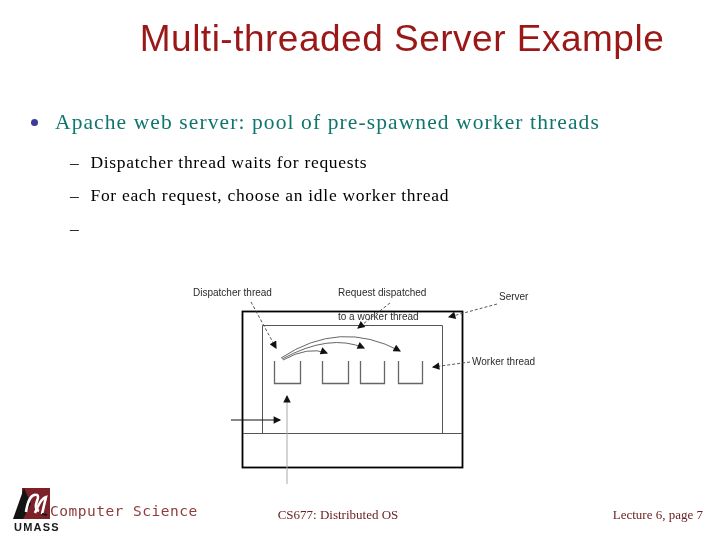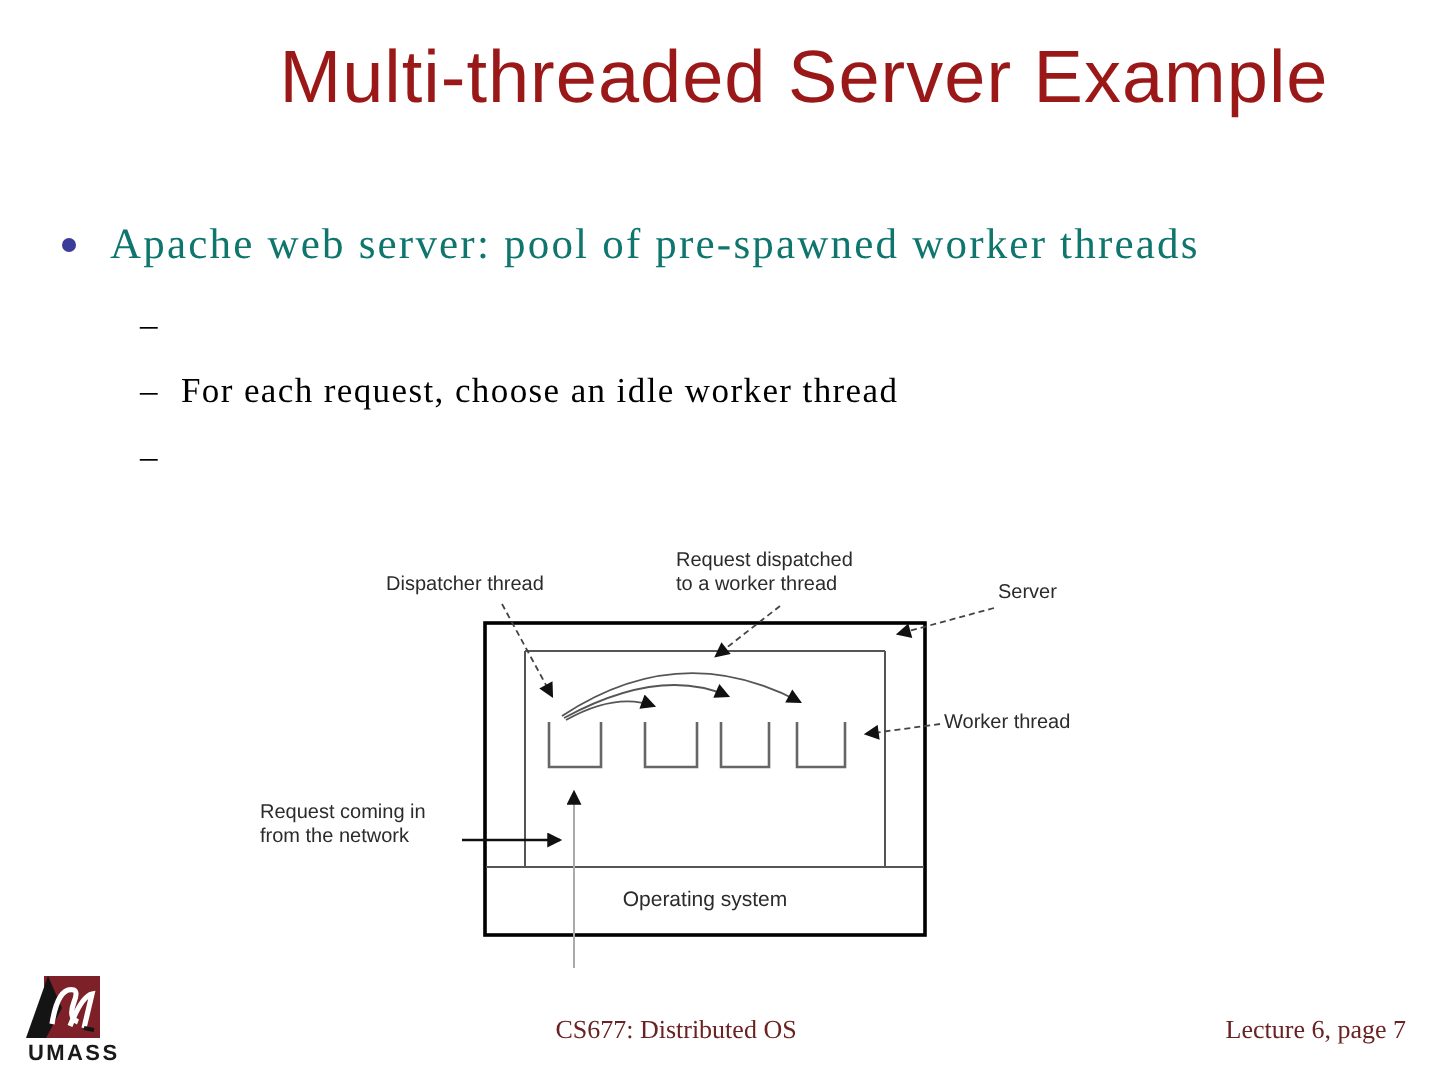--- a/index.html
+++ b/index.html
@@ -29,21 +29,21 @@
     margin-bottom:4px;
   }
   .sub-dash{flex:0 0 auto;margin-right:11px;}
   .sub-text{max-width:540px;}
   
   .diagram-svg{position:absolute;left:0;top:0;width:720px;height:540px;}
   .dlabel{
     position:absolute;font-family:"Liberation Sans", sans-serif;
     font-size:10px;line-height:11.5px;color:#2b2b2b;white-space:nowrap;
   }
-  .dlabel span{display:block;}
+  .dlabel span{display:block;margin-top:12px;}
   .os-label{left:242px;top:445px;width:221px;text-align:center;font-size:10.5px;}
   
   .footer-logo{position:absolute;left:13px;top:488px;width:40px;height:34px;}
   .logo-caption{
     position:absolute;left:14px;top:521px;
     font-family:"Liberation Sans", sans-serif;font-size:11px;font-weight:bold;
     letter-spacing:1.2px;color:#1a1a1a;
   }
   .footer-dept{
     position:absolute;left:50px;top:503px;
@@ -67,20 +67,21 @@
   <h1 class="title">Multi-threaded Server Example</h1>
 
   <div class="bullet-main">
     <span class="bullet-dot"></span>
     <span>Apache web server: pool of pre-spawned worker threads</span>
   </div>
 
   <div class="sub-list">
     <div class="sub-item">
       <span class="sub-dash">–</span>
+      <span class="sub-text">Dispatcher thread waits for requests</span>
     </div>
     <div class="sub-item">
       <span class="sub-dash">–</span>
       <span class="sub-text">For each request, choose an idle worker thread</span>
     </div>
     <div class="sub-item">
       <span class="sub-dash">–</span>
     </div>
   </div>
 
@@ -119,32 +120,28 @@
 
   <div class="dlabel" style="left:338px;top:275px">
     <span>Request dispatched</span>
     <span>to a worker thread</span>
   </div>
 
   <div class="dlabel" style="left:499px;top:291px">Server</div>
 
   <div class="dlabel" style="left:472px;top:356px">Worker thread</div>
 
-  <div class="dlabel" style="left:130px;top:401px">
-    <span>Request coming in</span>
-    <span>from the network</span>
-  </div>
 
-  <div class="dlabel os-label">Operating system</div>
 
   <svg class="footer-logo" viewBox="0 0 40 34" xmlns="http://www.w3.org/2000/svg">
     <rect x="9" y="0" width="28" height="31" fill="#7d2027"></rect>
     <polygon points="0,31 11,0 18,16 10,31" fill="#141414"></polygon>
     <path d="M13,24 Q16,5 24,7 Q26,8 24,13 Q21,21 26,23" fill="none" stroke="#fff" stroke-width="2.6"></path>
     <path d="M22,25 Q28,10 33,9 L29,26" fill="none" stroke="#fff" stroke-width="2.6"></path>
     <path d="M29,26 L34,27" fill="none" stroke="#141414" stroke-width="2"></path>
   </svg>
   <div class="logo-caption">UMASS</div>
 
+  <div class="footer-dept">Computer Science</div>
   <div class="footer-course">CS677: Distributed OS</div>
   <div class="footer-page">Lecture 6, page 7</div>
 
 </div>
 
 </body></html>

